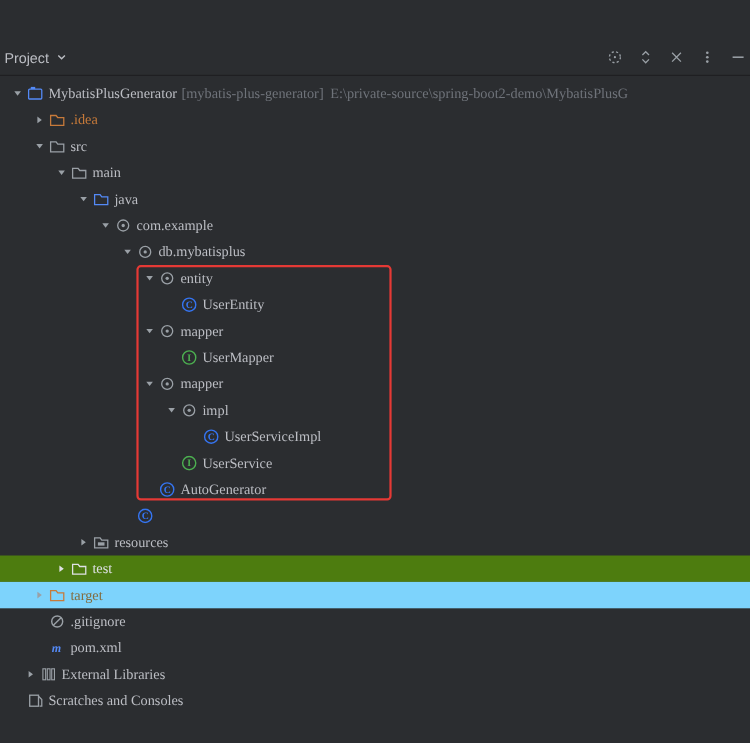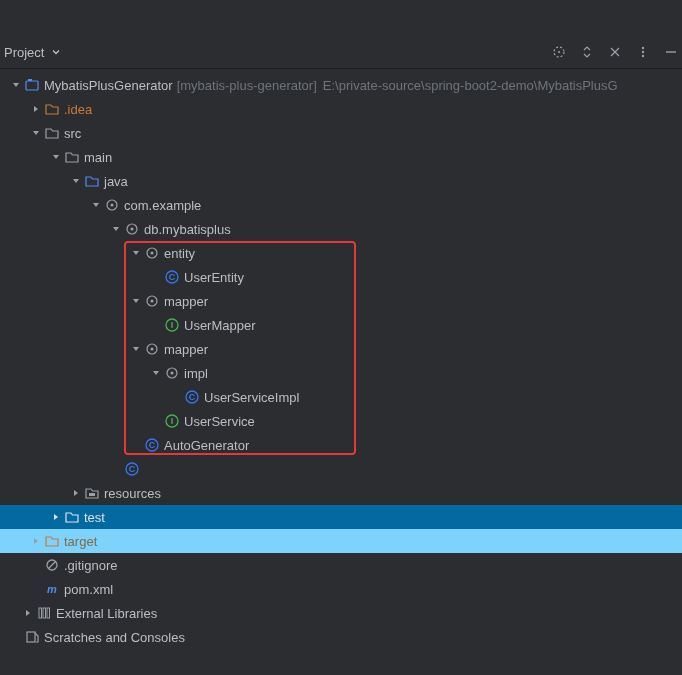--- a/index.html
+++ b/index.html
@@ -17,30 +17,30 @@
     align-items: center;
     justify-content: space-between;
     padding: 8px 4px;
     border-bottom: 1px solid #1e1f22;
     margin-top: 36px;
   }
   .header-left { display: flex; align-items: center; gap: 4px; }
   .header-title { font-weight: 500; }
   .header-icons { display: flex; gap: 14px; align-items: center; }
   .toolbar-icon { width: 14px; height: 14px; display: inline-flex; align-items: center; justify-content: center; cursor: pointer; }
-  .tree { padding: 4px 0; }
+  .tree { padding: 4px 0; font-family: Liberation Serif, serif; }
   .row {
     display: flex;
     align-items: center;
     height: 24px;
     padding-left: 8px;
     white-space: nowrap;
     cursor: pointer;
   }
-  .row.selected { background: #0369a1; }
+  .row.selected { background: #4d7c0f; }
   .row.dim-target { background: #7dd3fc; }
   .arrow {
     width: 16px; height: 16px; display: inline-flex; align-items: center; justify-content: center;
     flex-shrink: 0;
   }
   .icon { width: 16px; height: 16px; display: inline-flex; align-items: center; justify-content: center; margin-right: 4px; flex-shrink: 0; }
   .label { color: #bcbec4; }
   .label.orange { color: #c77a3a; }
   .label.brown { color: #826c3f; }
   .hint { color: #6f737a; margin-left: 6px; }

